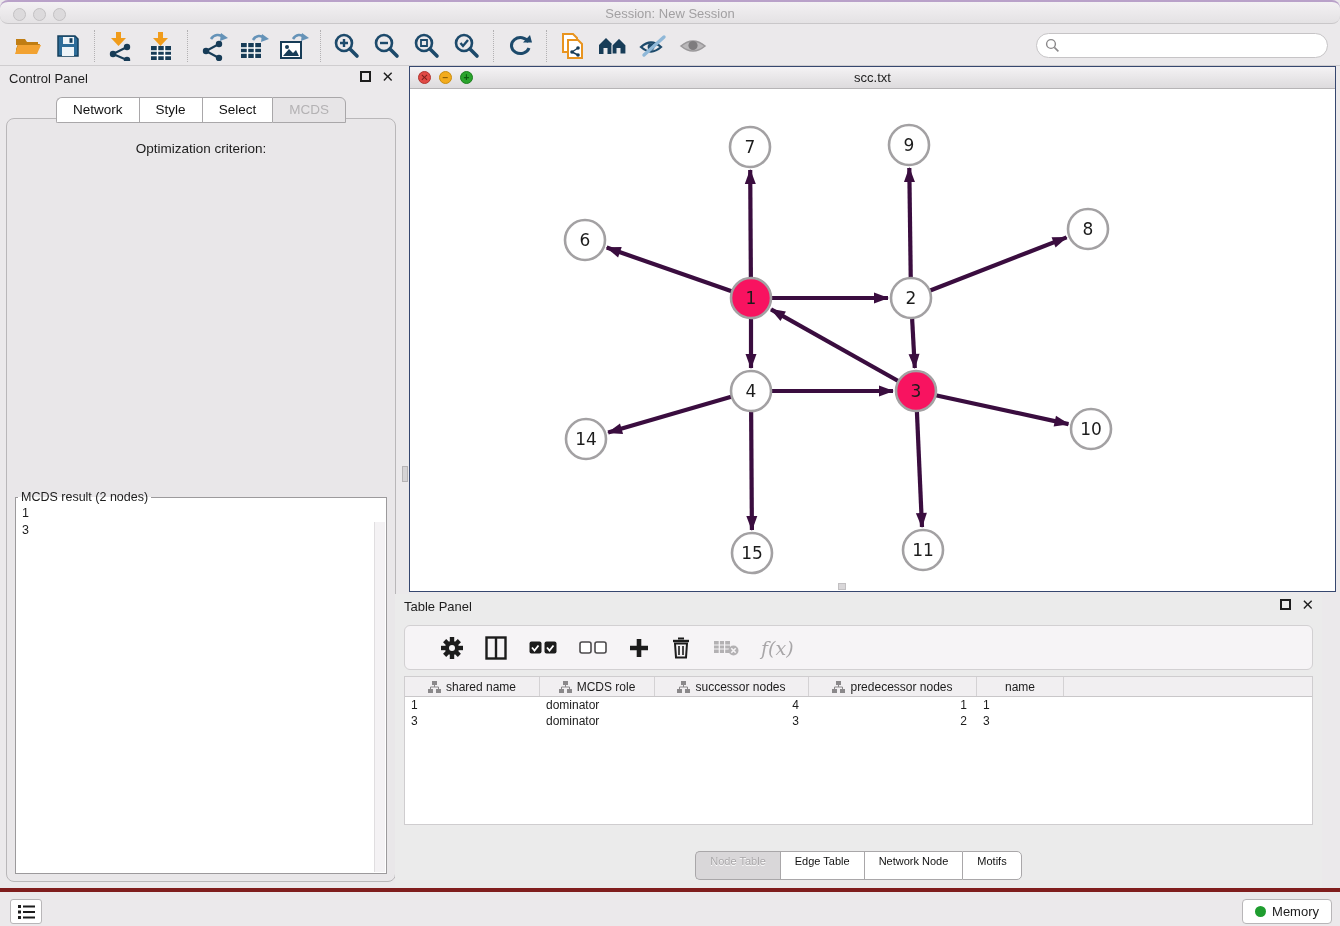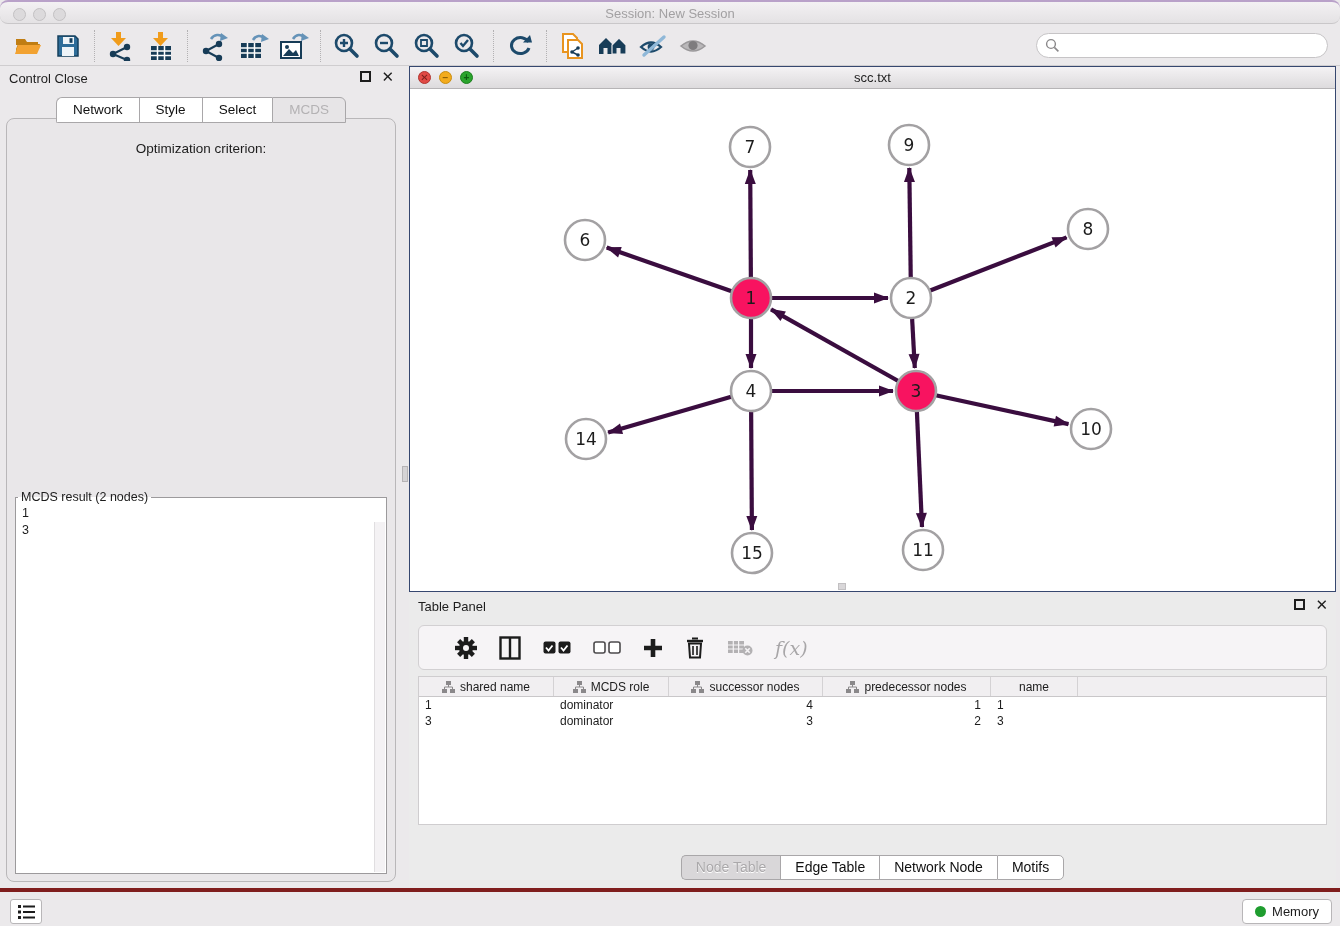--- a/index.html
+++ b/index.html
@@ -56,35 +56,35 @@
   .net-titlebar { position:relative; height:22px; background:linear-gradient(#f4f2f4,#dddbdd); border-bottom:1px solid #b6b4b6; }
   .net-title { position:absolute; left:0; right:0; top:3px; text-align:center; font-size:13px; color:#222; }
   .light { position:absolute; top:4px; width:13px; height:13px; border-radius:50%; font-size:10px; font-weight:bold; text-align:center; line-height:12px; }
   .light.red { left:8px; background:#e14a45; border:1px solid #b0342f; color:#7c201c; }
   .light.yellow { left:29px; background:#f3ab1c; border:1px solid #c98d10; color:#8a5e06; }
   .light.green { left:50px; background:#2aa42c; border:1px solid #1d7e1f; color:#0d5c10; }
   .net-canvas { position:relative; width:925px; height:502px; background:#fff; }
   .canvas-grip { position:absolute; left:428px; bottom:1px; width:8px; height:7px; background:#d9d7d9; border:1px solid #c2c0c2; }
 
   
-  .table-panel { position:absolute; left:409px; top:594px; width:927px; bottom:38px; background:#ebebeb; }
+  .table-panel { position:absolute; left:395px; top:594px; width:927px; bottom:38px; background:#ebebeb; }
   .tp-toolbar { position:absolute; left:9px; right:9px; top:31px; height:45px; background:#f6f4f6; border:1px solid #d2d0d2; border-radius:6px; display:flex; align-items:center; gap:22px; padding-left:36px; }
   .tp-ico { background:none; border:none; cursor:pointer; display:flex; align-items:center; }
   .fx { font-family:"DejaVu Serif",serif; font-style:italic; font-size:19px; color:#a8a6a8; }
 
   .ntable { position:absolute; left:9px; right:9px; top:82px; bottom:63px; background:#fff; border:1px solid #cfcdcf; overflow:hidden; }
   .thead { display:flex; height:20px; background:#f1eff1; border-bottom:1px solid #c9c7c9; }
   .th { position:relative; display:flex; align-items:center; justify-content:center; font-size:12px; color:#1c1c1c; border-right:1px solid #d4d2d4; gap:5px; }
   .trow { display:flex; height:16px; font-size:12px; color:#1c1c1c; }
   .td { padding:1px 6px 0; white-space:nowrap; overflow:hidden; }
   .c0 { width:135px; } .c1 { width:115px; } .c2 { width:154px; } .c3 { width:168px; } .c4 { width:87px; }
   .num { text-align:right; padding-right:10px; }
 
   .tp-tabs { position:absolute; left:0; right:0; bottom:8px; display:flex; justify-content:center; }
-  .tp-tab { font-size:14px; padding:3px 14px 4px; background:#fff; border:1px solid #a9a7a9; border-right:none; color:#111; cursor:pointer; }
+  .tp-tab { font-size:11px; padding:3px 14px 12px; background:#fff; border:1px solid #a9a7a9; border-right:none; color:#111; cursor:pointer; }
   .tp-tab:first-child { border-radius:5px 0 0 5px; }
   .tp-tab.last { border-right:1px solid #a9a7a9; border-radius:0 5px 5px 0; }
   .tp-tab.active { background:#d9d7d9; color:#aaa8aa; text-shadow:0 1px 0 #fff; }
 
   
   .statusbar { position:absolute; left:0; right:0; bottom:0; height:38px; background:#ebe9eb; border-top:4px solid #7f1d1d; }
   .sb-left-btn { position:absolute; left:10px; top:7px; width:32px; height:25px; background:#fff; border:1px solid #b8b6b8; border-radius:3px; display:flex; align-items:center; justify-content:center; cursor:pointer; }
   .memory-btn { position:absolute; right:8px; top:7px; height:25px; background:#fff; border:1px solid #b8b6b8; border-radius:4px; display:flex; align-items:center; gap:6px; padding:0 12px; font-size:13px; color:#1c1c1c; cursor:pointer; font-family:inherit; }
   .mem-dot { width:11px; height:11px; border-radius:50%; background:#1f9d2f; }
 </style>
@@ -235,21 +235,21 @@
       <svg width="15" height="15" viewBox="0 0 15 15">
         <circle cx="6" cy="6" r="4.4" fill="none" stroke="#8a888a" stroke-width="1.4"></circle>
         <path d="M9.4,9.4 L13.4,13.4" stroke="#8a888a" stroke-width="1.6"></path>
       </svg>
       <input type="text" placeholder="" style="">
     </div>
   </div>
 
   <div class="control-panel">
     <div class="panel-head">
-      <span class="ph-title">Control Close</span>
+      <span class="ph-title">Control Panel</span>
       <span class="ph-icons">
         <span class="float-box"></span>
         <span class="close-x">✕</span>
       </span>
     </div>
     <div class="cp-tabs">
       <span class="cp-tab">Network</span>
       <span class="cp-tab">Style</span>
       <span class="cp-tab">Select</span>
       <span class="cp-tab last active">MCDS</span>

